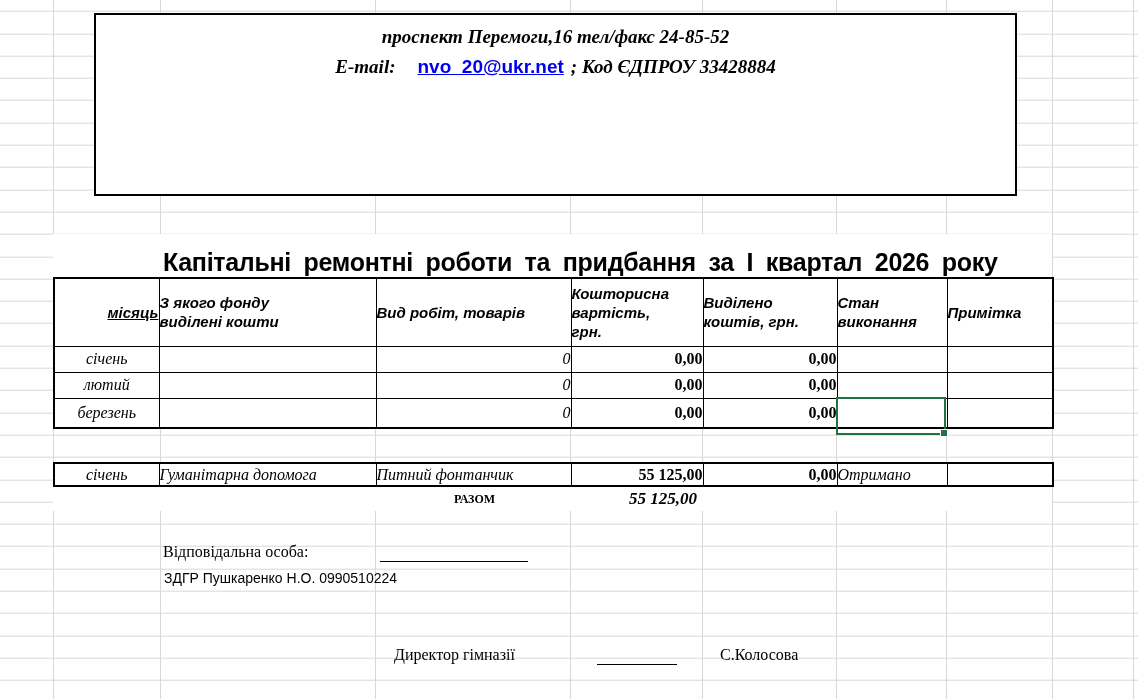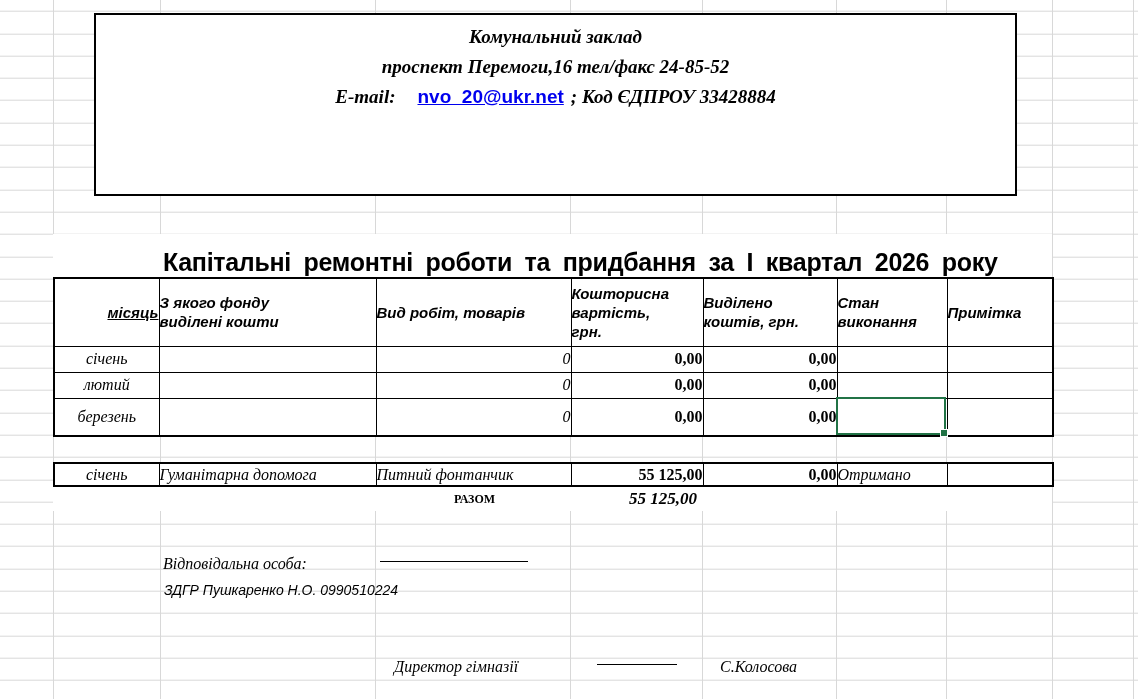--- a/index.html
+++ b/index.html
@@ -58,21 +58,21 @@
   #selection{
     position:absolute;left:836px;top:397px;width:110px;height:38px;box-sizing:border-box;
     border:2px solid #217346;pointer-events:none;
   }
   #selection .handle{
     position:absolute;right:-4px;bottom:-4px;width:6px;height:6px;
     background:#217346;border:1px solid #fff;
   }
 
   
-  .sig-text{position:absolute;font-style:italic;font-size:16px;line-height:18px;white-space:nowrap;margin-top:12px;}
+  .sig-text{position:absolute;font-size:16px;line-height:18px;white-space:nowrap;}
   #resp-label{left:163px;top:543px;}
   #resp-line{position:absolute;left:380px;top:547px;width:148px;height:14px;border-bottom:1px solid #000;}
   #resp-person{left:164px;top:569px;font-family:"Liberation Sans","DejaVu Sans",sans-serif;font-size:14px;}
   #dir-label{left:394px;top:646px;}
   #dir-line{position:absolute;left:597px;top:650px;width:80px;height:14px;border-bottom:1px solid #000;}
   #dir-name{left:720px;top:646px;}
 </style>
 </head>
 <body>
 
@@ -82,21 +82,20 @@
   <div class="vline" style="left:160px"></div>
   <div class="vline" style="left:375px"></div>
   <div class="vline" style="left:570px"></div>
   <div class="vline" style="left:702px"></div>
   <div class="vline" style="left:836px"></div>
   <div class="vline" style="left:946px"></div>
   <div class="vline" style="left:1052px"></div>
   <div class="vline" style="left:1133px"></div>
 
   <div id="header-box">
-    <div>Комунальний заклад</div>
     <div>проспект Перемоги,16  тел/факс 24-85-52</div>
     <div>
       <span>E-mail:</span><a class="email-link" href="#" style="color:#0000ee">nvo_20@ukr.net</a><span class="email-suffix">; Код ЄДПРОУ 33428884</span>
     </div>
   </div>
 
   <div id="title-band">
     <span>Капітальні ремонтні роботи та придбання за І квартал 2026 року</span>
   </div>
 
@@ -136,21 +135,21 @@
     </tr>
     <tr style="height:26px">
       <td class="month">лютий</td>
       <td class="textcell"></td>
       <td class="zero">0</td>
       <td class="money">0,00</td>
       <td class="money">0,00</td>
       <td></td>
       <td></td>
     </tr>
-    <tr style="height:38px">
+    <tr style="height:30px">
       <td class="month">березень</td>
       <td class="textcell"></td>
       <td class="zero">0</td>
       <td class="money">0,00</td>
       <td class="money">0,00</td>
       <td></td>
       <td></td>
     </tr>
   </tbody>
     </table>

